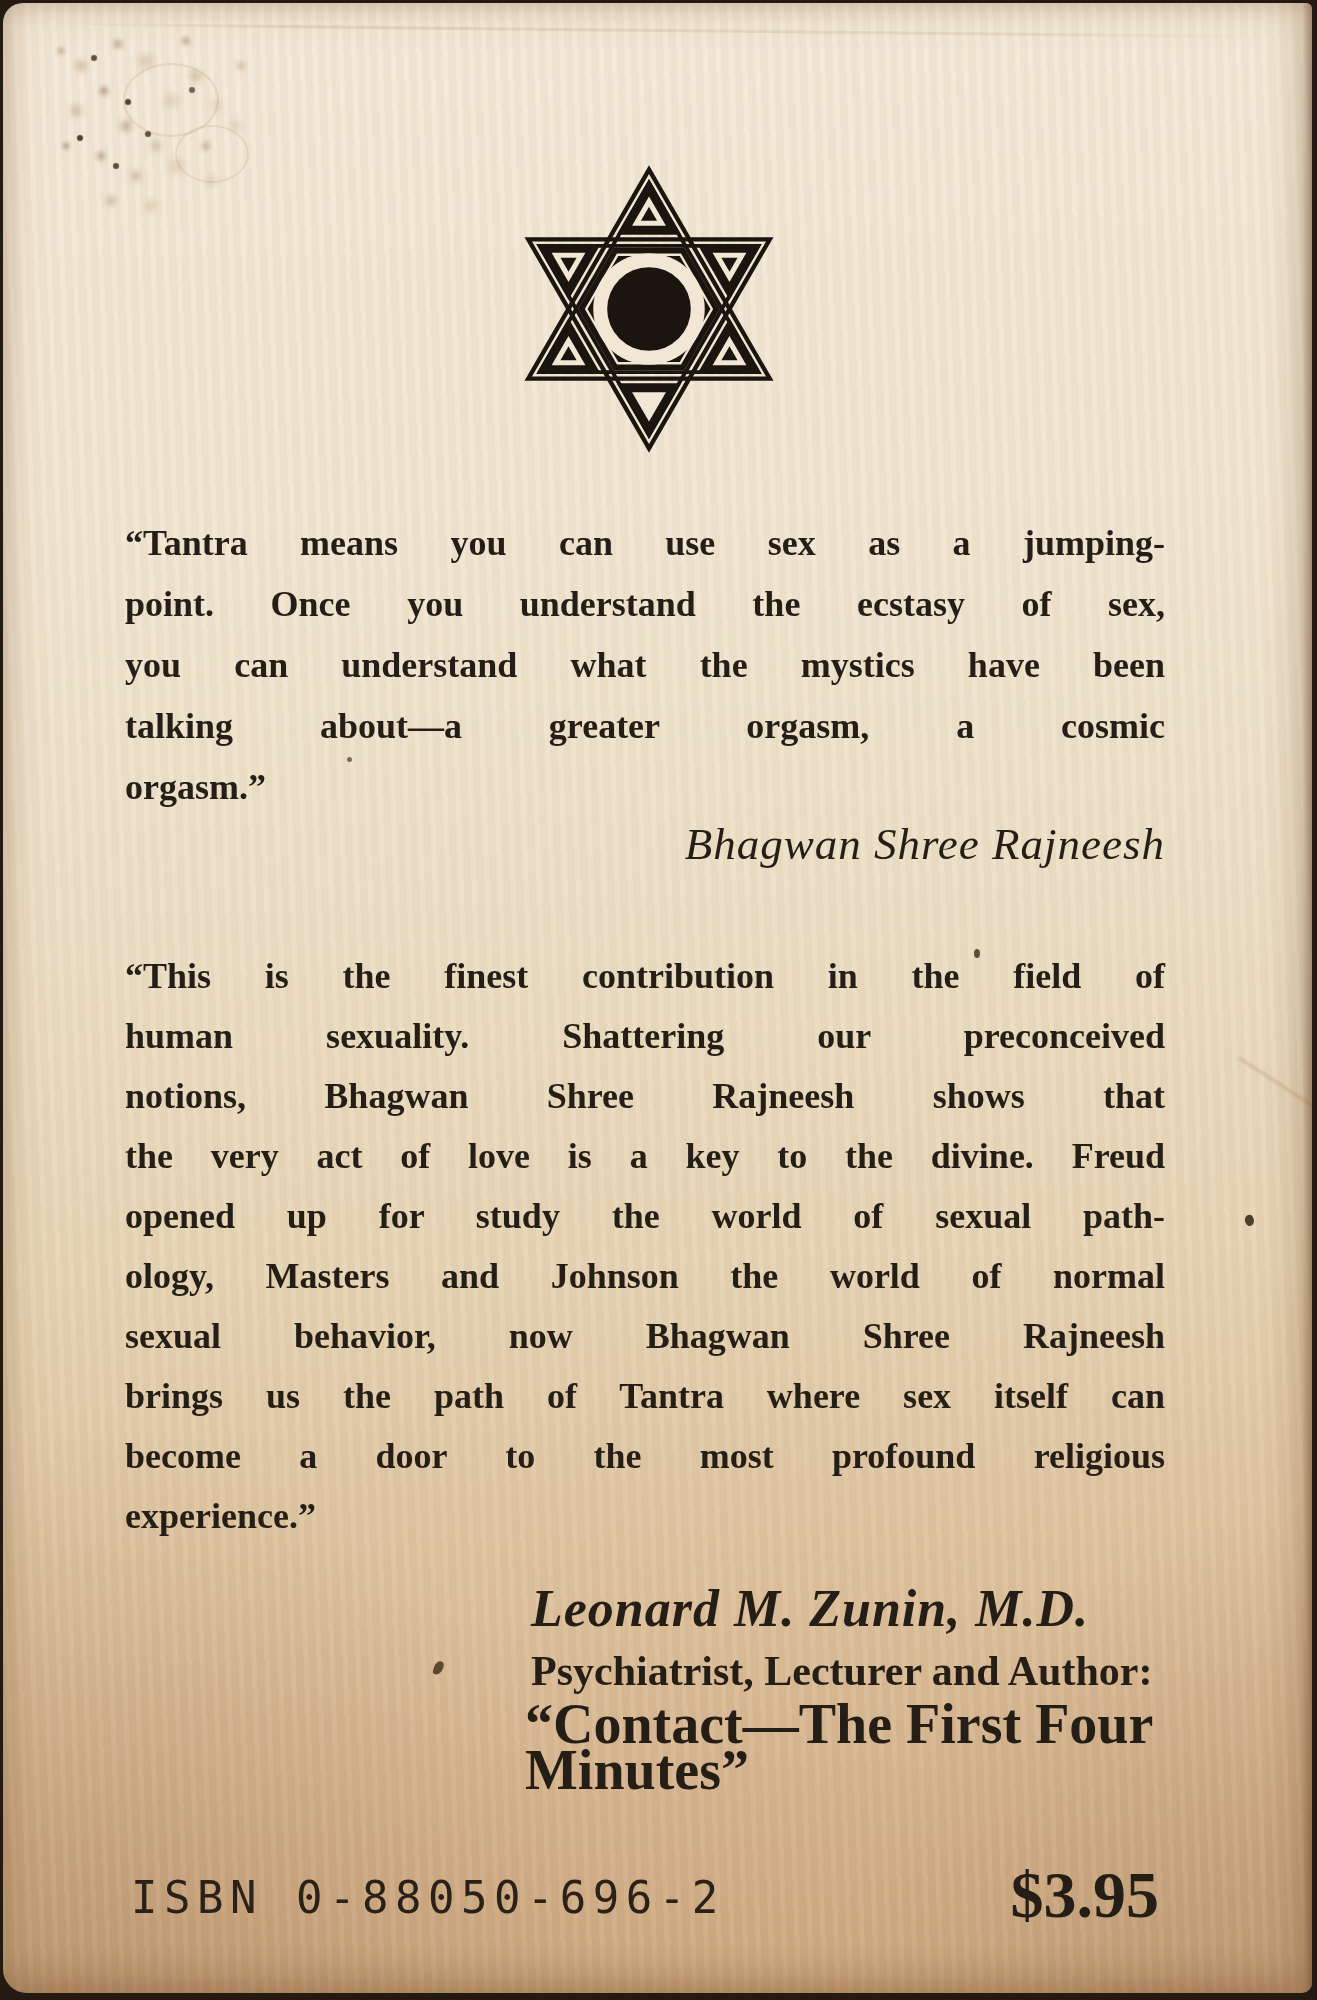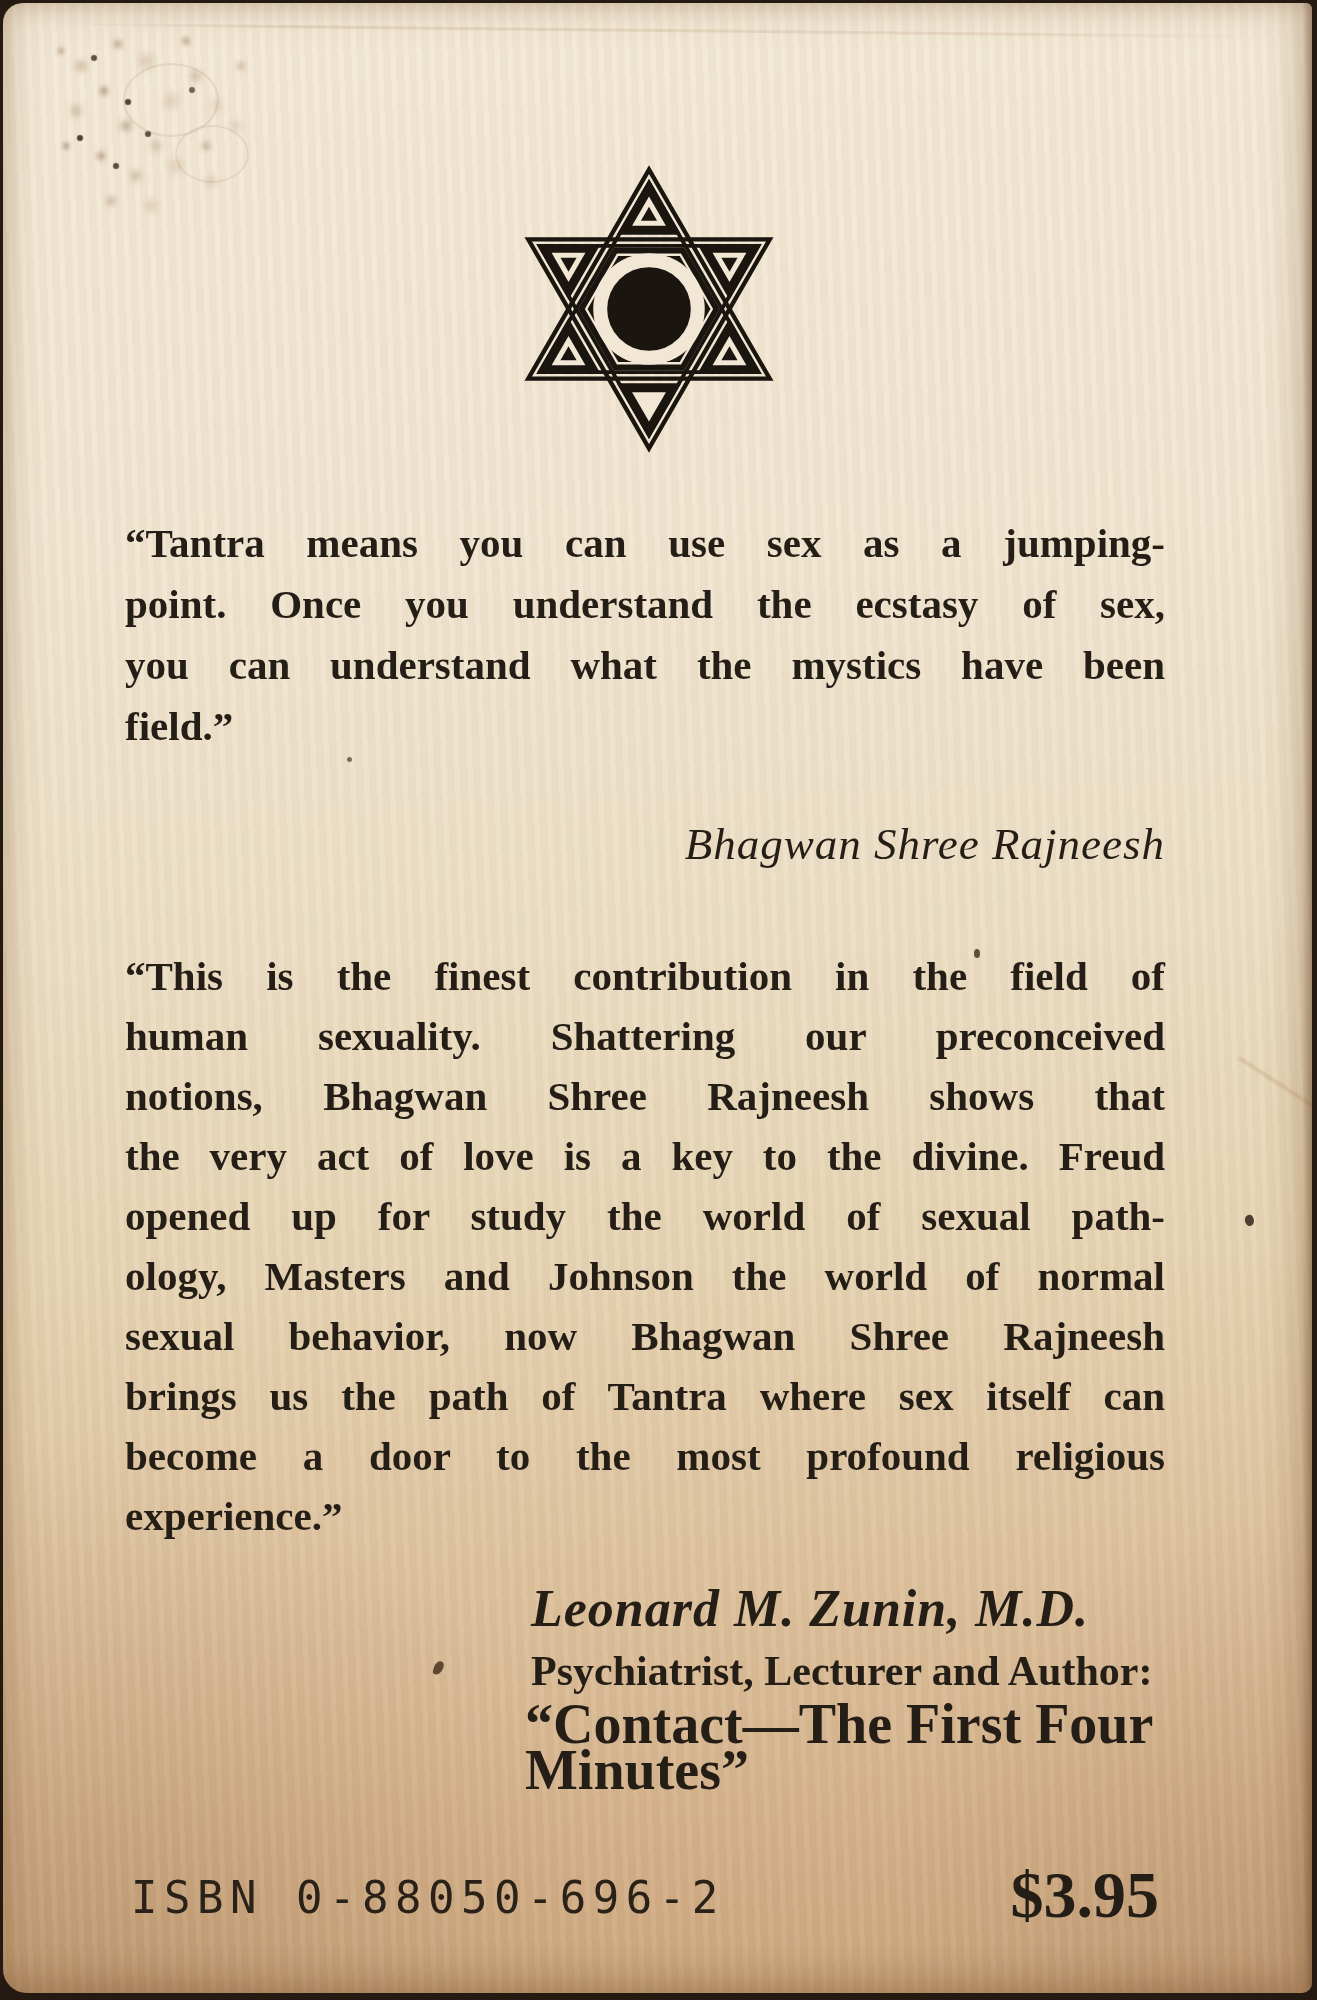--- a/index.html
+++ b/index.html
@@ -15,21 +15,21 @@
       repeating-linear-gradient(88deg, rgba(255,255,255,0.045) 0 5px, rgba(120,80,40,0.035) 5px 13px),
       radial-gradient(60% 40% at 4% 100%, rgba(120,80,45,0.18), transparent 70%),
       radial-gradient(50% 35% at 100% 100%, rgba(110,70,40,0.15), transparent 70%),
       linear-gradient(178deg,#f3e9d7 0%,#f1e6d2 26%,#ecdfc6 46%,#e6d4b4 63%,#ddc19d 79%,#d2af88 93%,#cba67e 100%);
     box-shadow: inset 0 0 46px rgba(140,100,60,.22), inset -10px -14px 34px rgba(115,78,44,.28), inset 4px 2px 18px rgba(150,110,70,.18);
     overflow:hidden;
   }
   .ink{color:#241e16;}
   .q{position:absolute;left:122px;width:1040px;}
   .jl{
-    font-weight:700;font-size:41px;line-height:61px;height:61px;
+    font-weight:700;font-size:36px;line-height:61px;height:61px;
     text-align:justify;text-align-last:justify;white-space:normal;
   }
   .q2 .jl{line-height:60px;height:60px;}
   .jl-last{text-align:left;text-align-last:left;}
   .attr1{
     position:absolute;left:122px;width:1040px;top:816px;
     font-style:italic;font-weight:400;font-size:45px;line-height:50px;
     text-align:right;letter-spacing:1px;
   }
   .attr2-name{
@@ -126,21 +126,22 @@
     <polygon points="203.7,150 166.8,86.2 93.2,86.2 56.3,150 93.2,213.8 166.8,213.8" fill="#1b1510"></polygon>
     <polygon points="195.3,150 162.6,93.5 97.4,93.5 64.7,150 97.4,206.5 162.6,206.5" fill="none" stroke="#f2e7d4" stroke-width="2.5"></polygon>
     <circle cx="130" cy="150" r="58" fill="#f2e7d4"></circle>
     <circle cx="130" cy="150" r="43.5" fill="#1b1510"></circle>
   </svg>
 
   <div class="q ink" style="top:510px;">
     <div class="jl">“Tantra means you can use sex as a jumping-</div>
     <div class="jl">point. Once you understand the ecstasy of sex,</div>
     <div class="jl">you can understand what the mystics have been</div>
-    <div class="jl jl-last">field.”</div>
+    <div class="jl">talking about—a greater orgasm, a cosmic</div>
+    <div class="jl jl-last">orgasm.”</div>
   </div>
 
   <div class="attr1 ink">Bhagwan Shree Rajneesh</div>
 
   <div class="q q2 ink" style="top:943px;">
     <div class="jl">“This is the finest contribution in the field of</div>
     <div class="jl">human sexuality. Shattering our preconceived</div>
     <div class="jl">notions, Bhagwan Shree Rajneesh shows that</div>
     <div class="jl">the very act of love is a key to the divine. Freud</div>
     <div class="jl">opened up for study the world of sexual path-</div>

